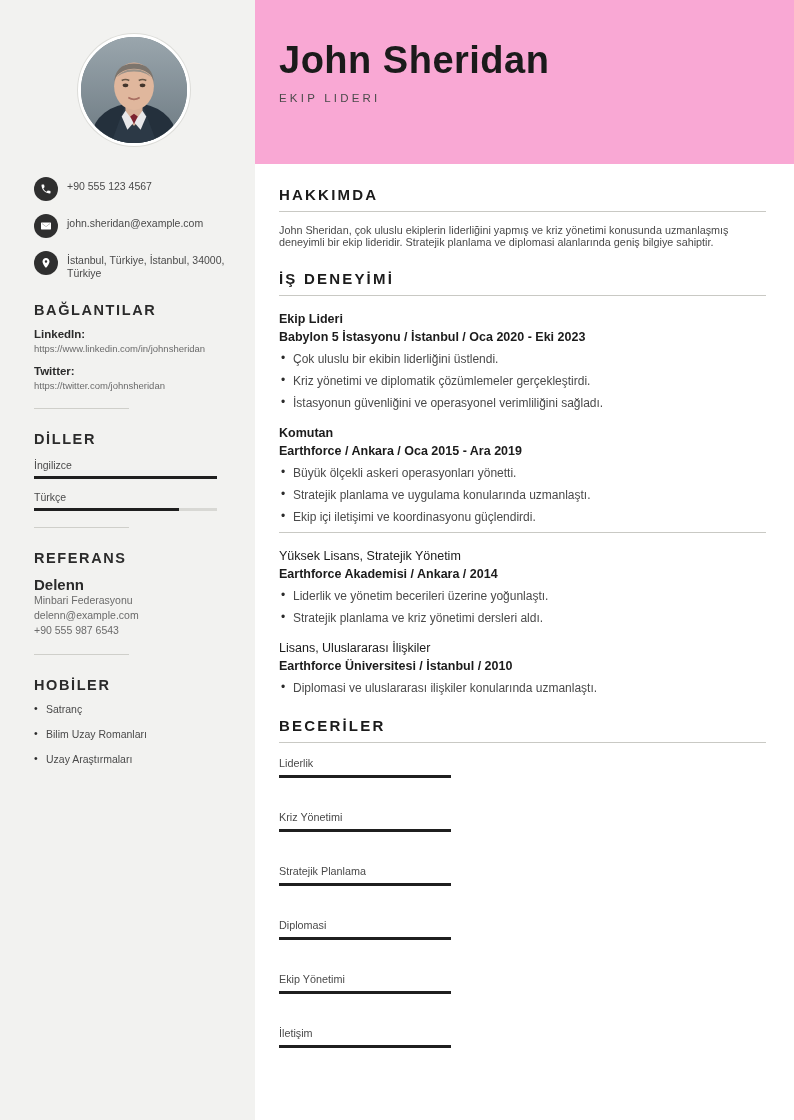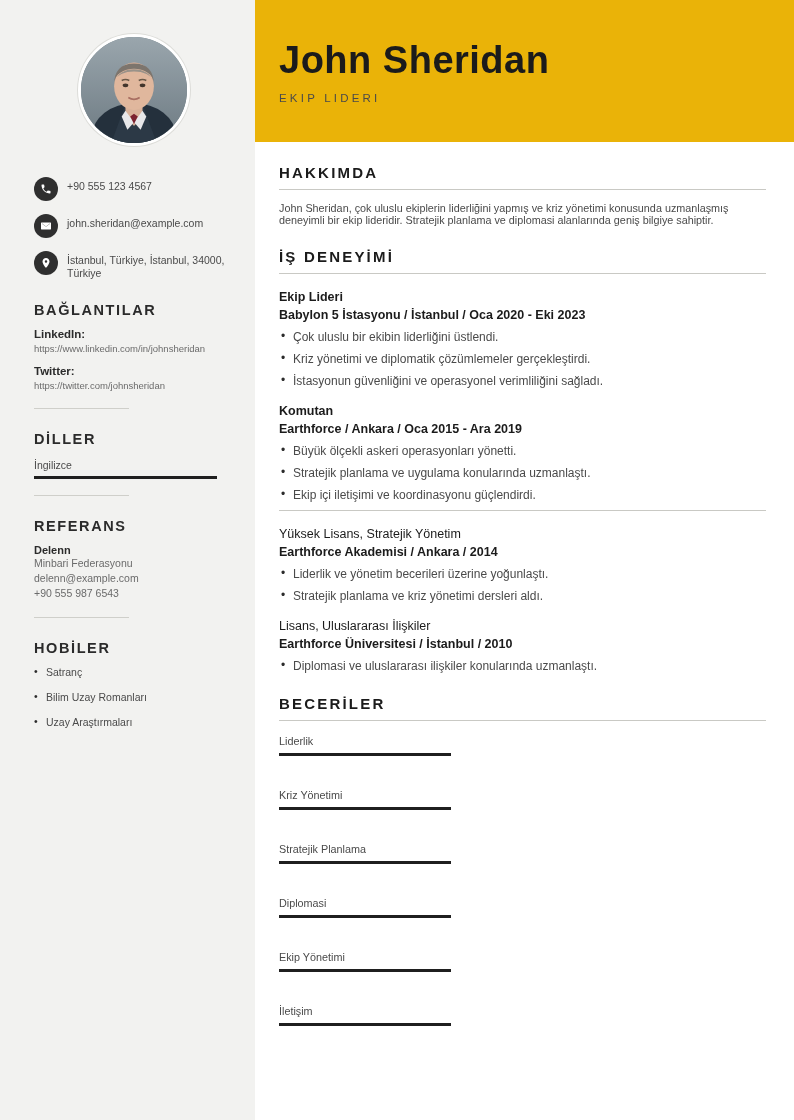--- a/index.html
+++ b/index.html
@@ -115,21 +115,21 @@
     position: relative;
   }
   .bar-fill {
     position: absolute;
     left: 0; top: 0;
     height: 3px;
     background: #1f1f1f;
   }
 
   .ref-name {
-    font-size: 11px;
+    font-size: 15px;
     font-weight: bold;
     color: #2b2b2b;
     margin-top: 4px;
   }
   .ref-line {
     font-size: 10.5px;
     line-height: 15px;
     color: #6b6b6b;
   }
 
@@ -148,22 +148,22 @@
     color: #2b2b2b;
   }
 
   
   .main {
     flex: 1;
     position: relative;
     background: #ffffff;
   }
   .header-band {
-    background: #eab308;
-    height: 142px;
+    background: #f9a8d4;
+    height: 164px;
     padding: 38px 0 0 24px;
   }
   .name {
     font-size: 38px;
     font-weight: bold;
     letter-spacing: 0.5px;
     color: #1b1b1b;
     line-height: 44px;
   }
   .role {
@@ -340,20 +340,26 @@
     <div class="hr-short"></div>
 
     <div class="side-head">DİLLER</div>
 
     <div class="lang-item">
       <div class="lang-name">İngilizce</div>
       <div class="bar-bg">
         <div class="bar-fill" style="width:100%"></div>
       </div>
     </div>
+    <div class="lang-item">
+      <div class="lang-name">Türkçe</div>
+      <div class="bar-bg">
+        <div class="bar-fill" style="width:79%"></div>
+      </div>
+    </div>
 
     <div class="hr-short"></div>
 
     <div class="side-head">REFERANS</div>
     <div class="ref-name">Delenn</div>
     <div class="ref-line">Minbari Federasyonu</div>
     <div class="ref-line">delenn@example.com</div>
     <div class="ref-line">+90 555 987 6543</div>
 
     <div class="hr-short"></div>

